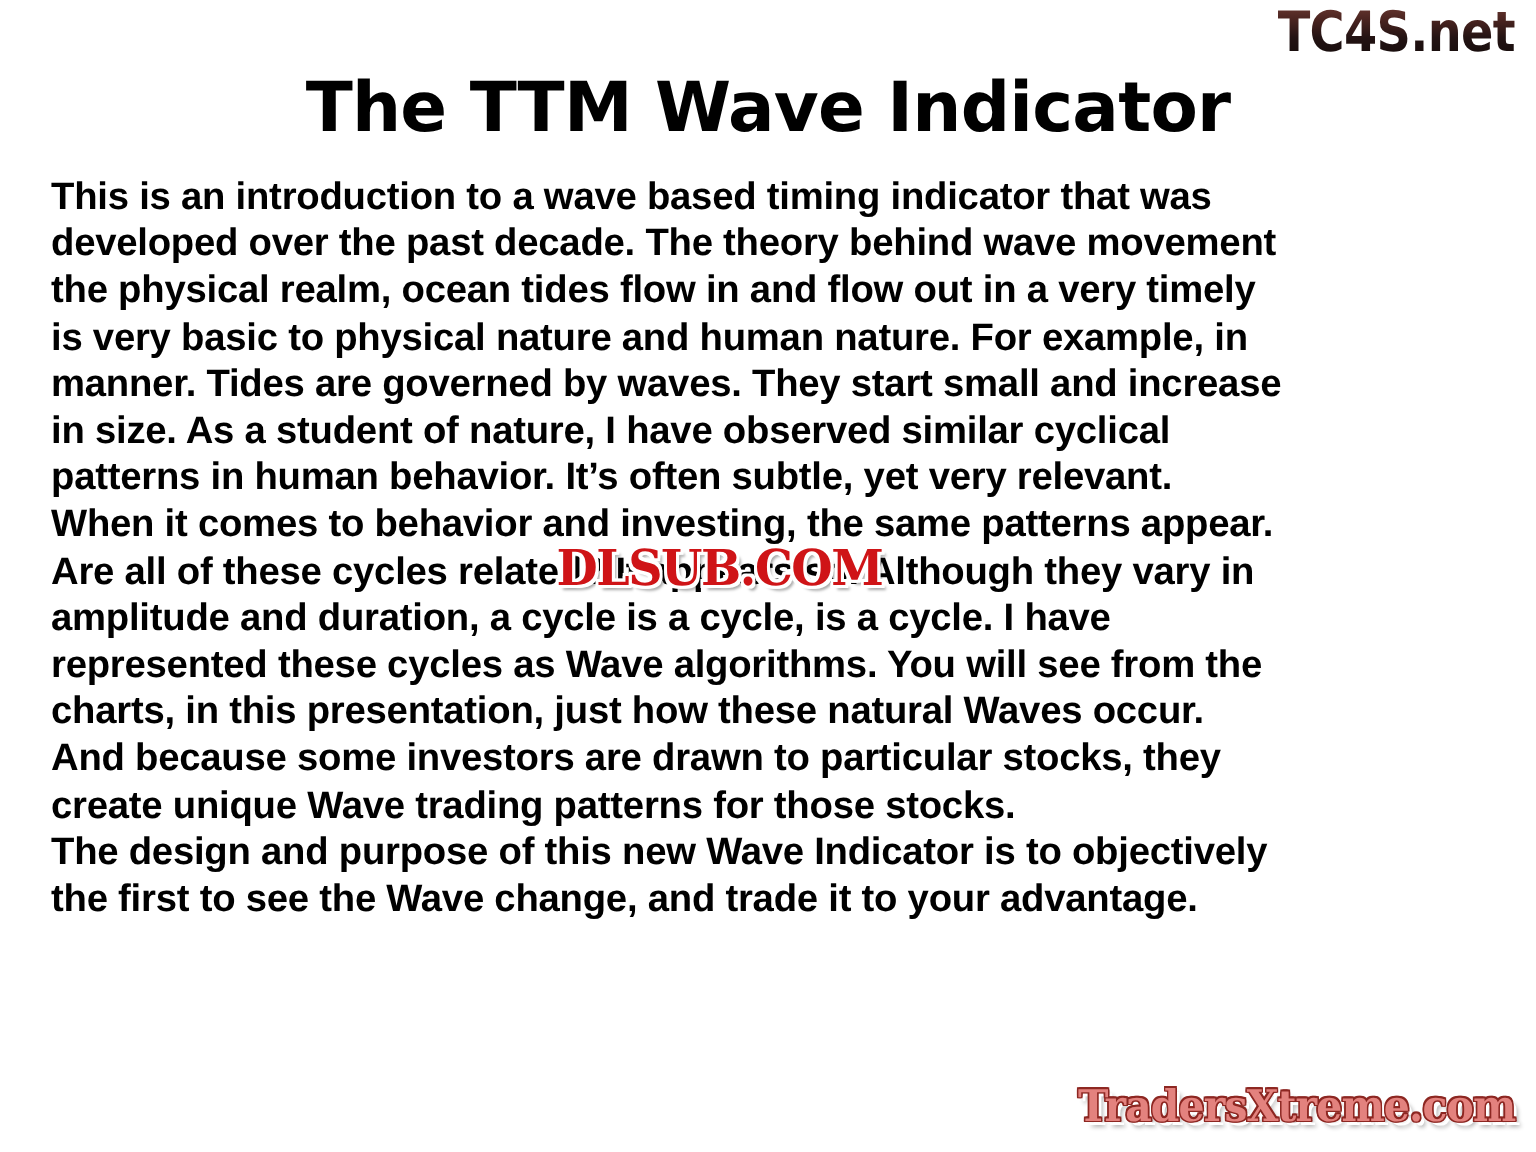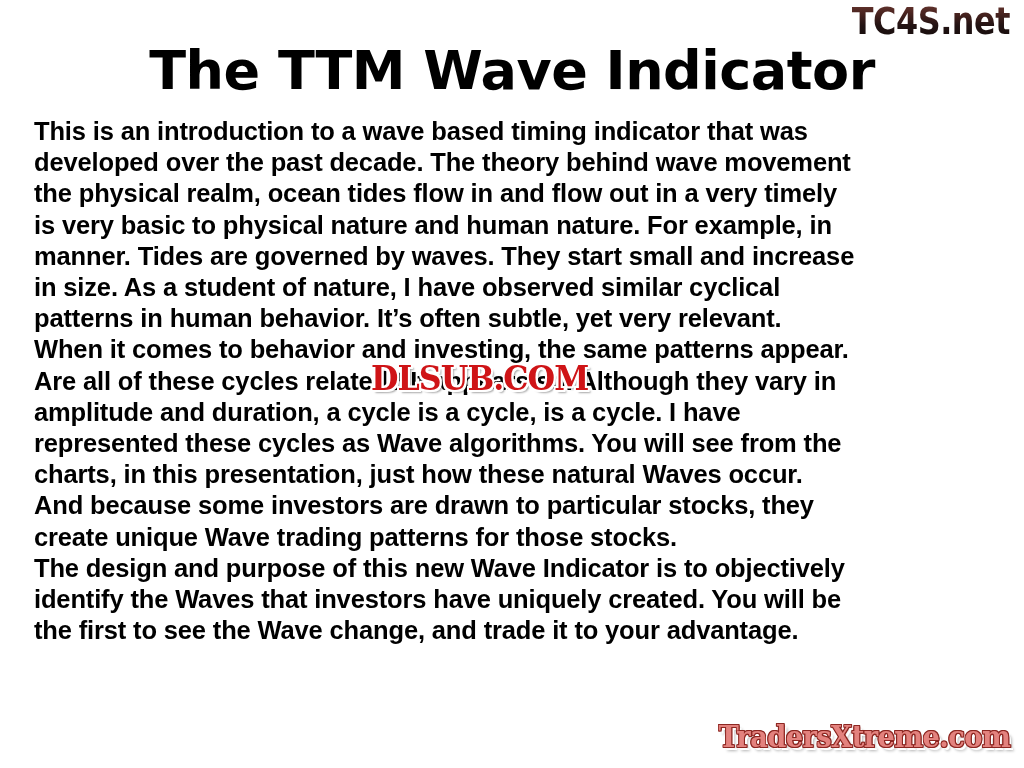--- a/index.html
+++ b/index.html
@@ -48,21 +48,21 @@
 
   
   .slide-title {
     position: absolute;
     top: 40px;
     left: 0;
     width: 1024px;
     text-align: center;
     font-family: "DejaVu Sans", sans-serif;
     font-weight: 700;
-    font-size: 54px;
+    font-size: 46px;
     line-height: 62px;
     color: #000000;
     letter-spacing: -0.5px;
     white-space: nowrap;
   }
 
   
   .body-copy {
     position: absolute;
     top: 116px;
@@ -156,21 +156,20 @@
       <span class="line">Are all of these cycles related? It appears so. Although they vary in</span>
       <span class="line">amplitude and duration, a cycle is a cycle, is a cycle. I have</span>
       <span class="line">represented these cycles as Wave algorithms. You will see from the</span>
       <span class="line">charts, in this presentation, just how these natural Waves occur.</span>
       <span class="line">And because some investors are drawn to particular stocks, they</span>
       <span class="line">create unique Wave trading patterns for those stocks.</span>
     </p>
 
     <p>
       <span class="line">The design and purpose of this new Wave Indicator is to objectively</span>
-      <span class="line">identify the Waves that investors have uniquely created. You will be</span>
       <span class="line">the first to see the Wave change, and trade it to your advantage.</span>
     </p>
 
   </div>
 
   <div class="watermark">DLSUB.COM</div>
 
   <div class="brand-bottom">TradersXtreme.com</div>
 
 </div>

